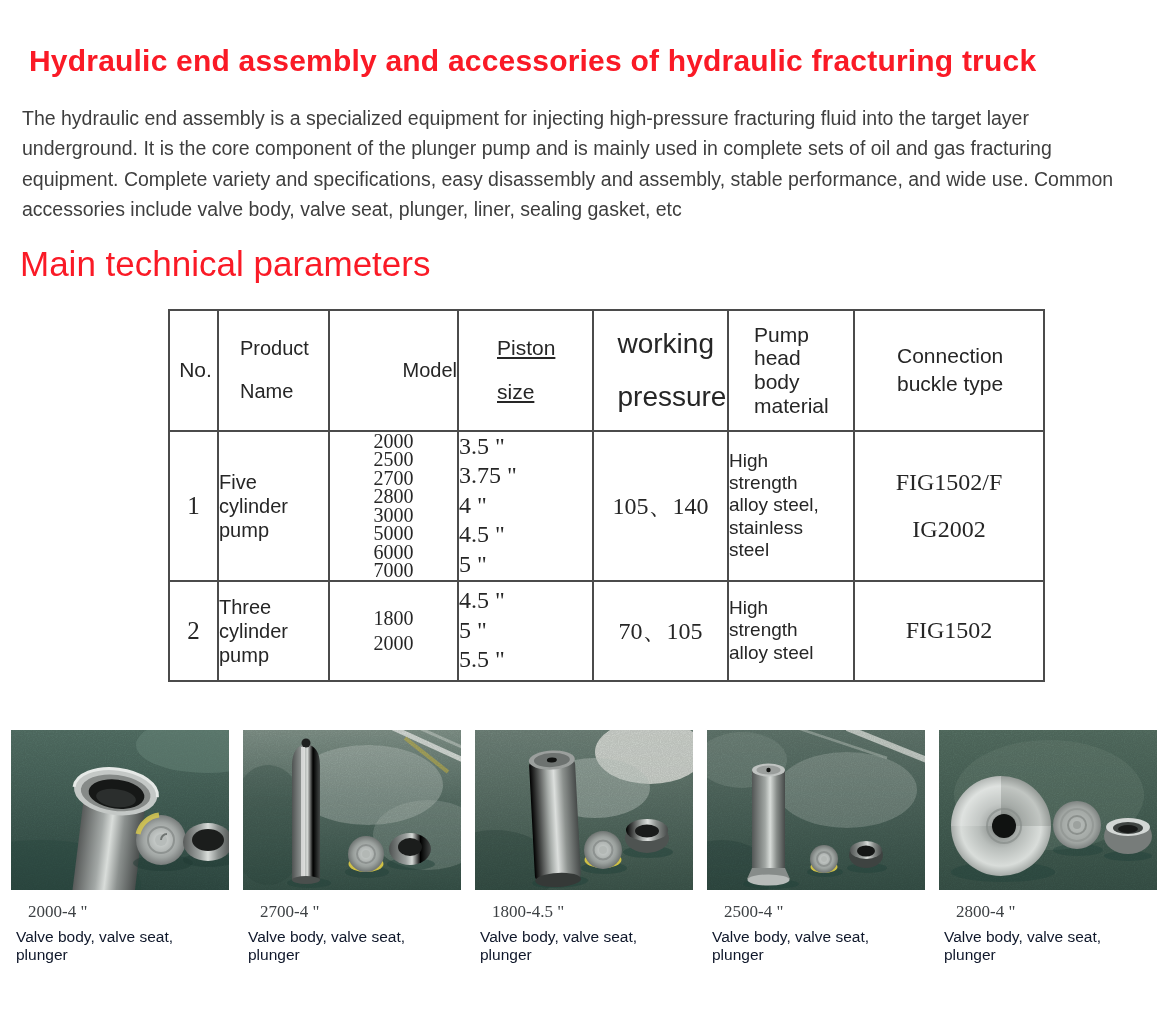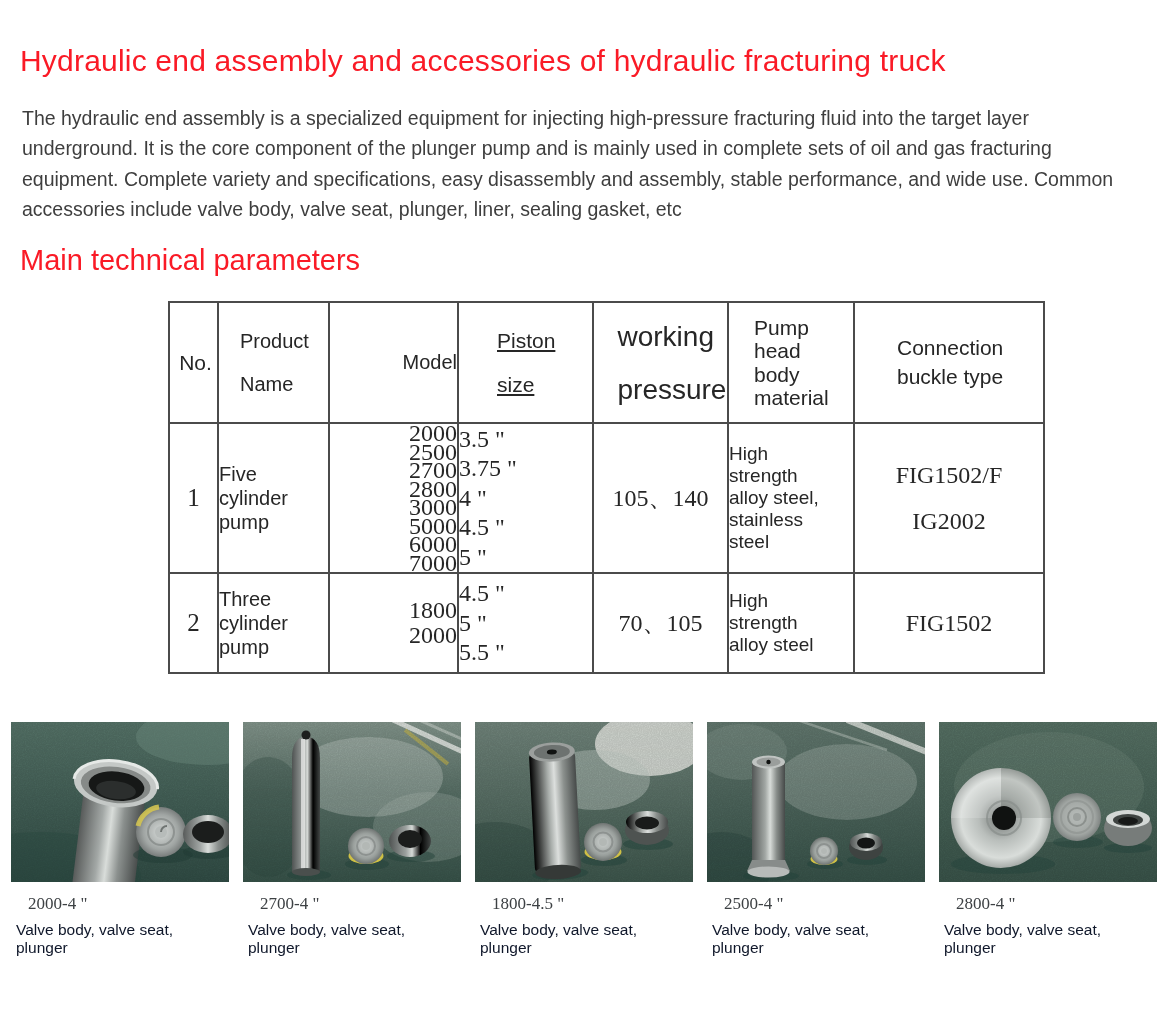--- a/index.html
+++ b/index.html
@@ -9,29 +9,29 @@
     --table-text:#262626;
   }
   html,body{margin:0;padding:0;background:#ffffff;}
   body{
     width:1160px;height:1020px;overflow:hidden;
     font-family:"Liberation Sans",sans-serif;color:var(--body-text);
   }
   .serif{font-family:"Liberation Serif","DejaVu Serif",serif;}
 
   .page-title{
-    margin:44px 0 0 20px;font-size:30px;font-weight:400;
+    margin:44px 0 0 29px;font-size:30px;font-weight:700;
     color:var(--accent-red);line-height:1.15;letter-spacing:.2px;
   }
   .description{
     margin:24px 20px 0 22px;width:1106px;
     font-size:19.5px;line-height:30.5px;color:var(--body-text);
   }
   .section-heading{
-    margin:18px 16px 0 20px;font-size:29px;font-weight:400;
+    margin:18px 16px 0 20px;font-size:35px;font-weight:400;
     color:var(--accent-red);line-height:1.2;
   }
 
   .table-wrap{margin:24px 0 0 168px;}
   table.spec{
     border-collapse:collapse;table-layout:fixed;width:875px;
     color:var(--table-text);
   }
   table.spec th,table.spec td{
     border:2px solid var(--table-border);
@@ -46,21 +46,21 @@
   .h-product{width:80px;line-height:2.15;padding-left:13px;}
   .h-model{display:block;text-align:right;}
   .h-piston{width:72px;line-height:2.1;padding-left:15px;font-size:21px;text-decoration:underline;}
   .h-working{width:100px;line-height:1.9;padding-left:14px;font-size:28px;}
   .h-pump{width:92px;line-height:1.12;padding-left:18px;font-size:21px;}
   .h-conn{width:130px;line-height:1.35;padding-left:26px;font-size:21px;}
 
   .lines{white-space:pre-line;}
   .c-no{text-align:center;font-size:25px;}
   .c-product{font-size:20px;line-height:1.2;padding-left:8px;}
-  .c-models{text-align:right;font-size:24px;line-height:18.5px;}
+  .c-models{text-align:center;font-size:20px;line-height:18.5px;}
   .c-piston{font-size:24px;line-height:29.5px;padding-left:46px;}
   .c-pressure{text-align:center;font-size:24px;margin-left:16px;}
   .c-material span{display:inline-block;width:102px;font-size:19px;line-height:1.16;}
   .c-material{padding-left:18px;}
   .c-conn{text-align:center;font-size:24px;line-height:1.95;}
 
   .gallery{
     margin:48px 0 0 11px;display:flex;gap:14px;
   }
   .photo-card{margin:0;width:218px;}

